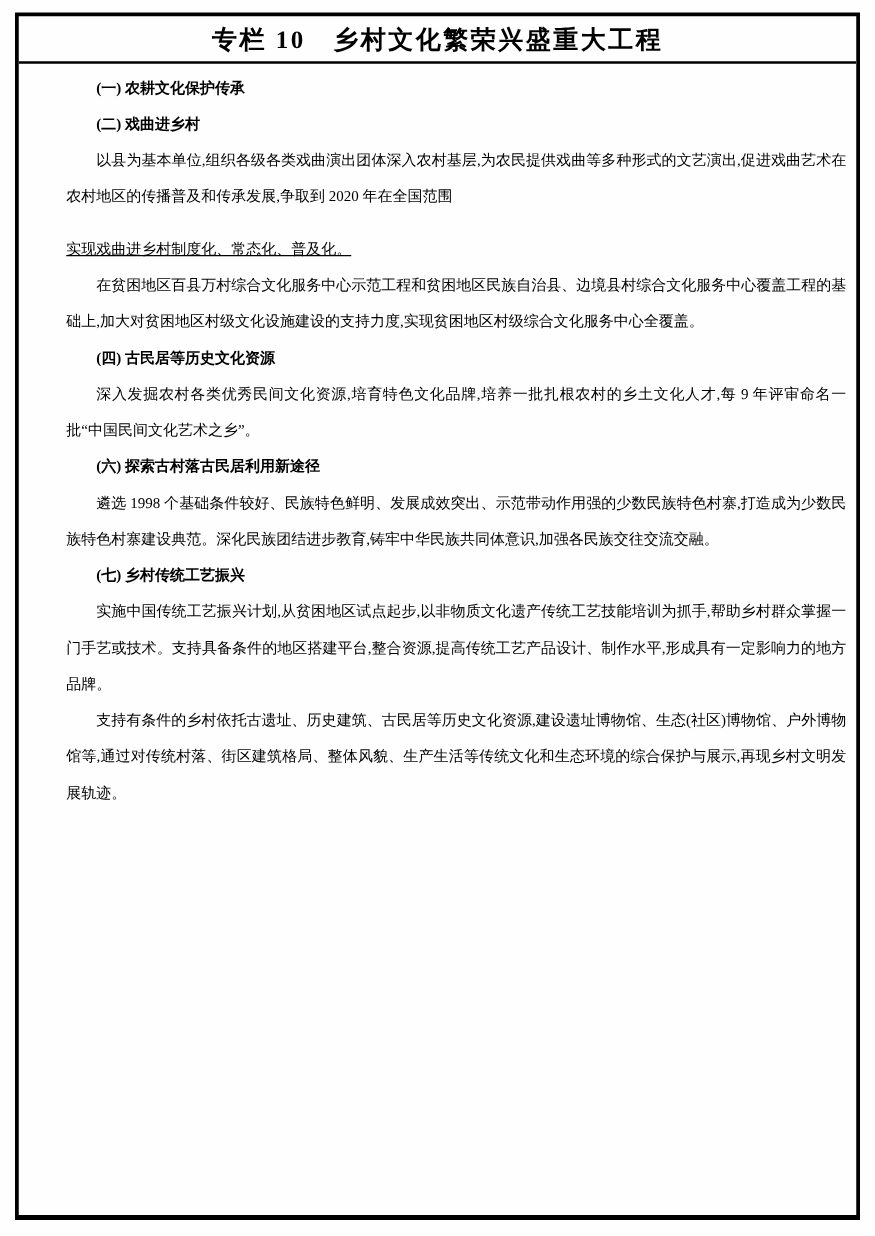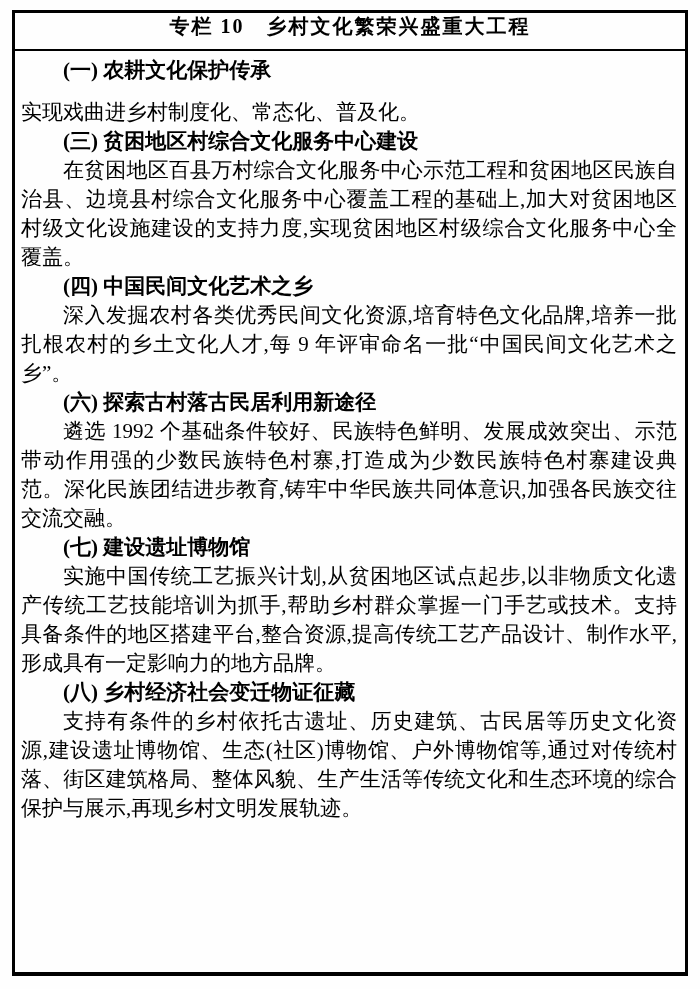--- a/index.html
+++ b/index.html
@@ -28,78 +28,80 @@
     border: 3px solid #000;
     border-bottom-width: 4px;
     background: #fefefe;
     overflow: hidden;
   }
   .title-bar {
     box-sizing: border-box;
     height: 38px;
     border-bottom: 2px solid #000;
     display: flex;
-    align-items: flex-start;
+    align-items: center;
     justify-content: center;
     font-size: 20px;
     font-weight: bold;
     letter-spacing: 2px;
   }
   .panel-body {
     box-sizing: border-box;
     padding: 5px 8px 8px 6px;
-    font-size: 21px;
+    font-size: 12px;
     line-height: 29px;
+    margin-left: 32px;
   }
   .panel-body p {
     margin: 0;
     text-align: justify;
     text-justify: inter-ideograph;
   }
   .heading {
     text-indent: 2em;
     font-weight: bold;
   }
   .para {
     text-indent: 2em;
     font-weight: 500;
   }
   .para.cont {
     text-indent: 0;
   }
   .para.gap {
     margin-top: 13px;
+    text-decoration: underline;
   }
 </style>
 </head>
 <body>
 
 <div class="page">
   <div class="panel">
 
     <div class="title-bar">
       <span>专栏 10　乡村文化繁荣兴盛重大工程</span>
     </div>
 
     <div class="panel-body">
       <p class="heading">(一) 农耕文化保护传承</p>
 
+      <p class="heading">(二) 戏曲进乡村</p>
+      <p class="para">以县为基本单位,组织各级各类戏曲演出团体深入农村基层,为农民提供戏曲等多种形式的文艺演出,促进戏曲艺术在农村地区的传播普及和传承发展,争取到 2020 年在全国范围</p>
       <p class="para cont gap">实现戏曲进乡村制度化、常态化、普及化。</p>
 
-      <p class="heading">(三) 贫困地区村综合文化服务中心建设</p>
       <p class="para">在贫困地区百县万村综合文化服务中心示范工程和贫困地区民族自治县、边境县村综合文化服务中心覆盖工程的基础上,加大对贫困地区村级文化设施建设的支持力度,实现贫困地区村级综合文化服务中心全覆盖。</p>
 
-      <p class="heading">(四) 中国民间文化艺术之乡</p>
+      <p class="heading">(四) 古民居等历史文化资源</p>
       <p class="para">深入发掘农村各类优秀民间文化资源,培育特色文化品牌,培养一批扎根农村的乡土文化人才,每 9 年评审命名一批“中国民间文化艺术之乡”。</p>
 
 
       <p class="heading">(六) 探索古村落古民居利用新途径</p>
-      <p class="para">遴选 1992 个基础条件较好、民族特色鲜明、发展成效突出、示范带动作用强的少数民族特色村寨,打造成为少数民族特色村寨建设典范。深化民族团结进步教育,铸牢中华民族共同体意识,加强各民族交往交流交融。</p>
+      <p class="para">遴选 1998 个基础条件较好、民族特色鲜明、发展成效突出、示范带动作用强的少数民族特色村寨,打造成为少数民族特色村寨建设典范。深化民族团结进步教育,铸牢中华民族共同体意识,加强各民族交往交流交融。</p>
 
-      <p class="heading">(七) 建设遗址博物馆</p>
+      <p class="heading">(七) 乡村传统工艺振兴</p>
       <p class="para">实施中国传统工艺振兴计划,从贫困地区试点起步,以非物质文化遗产传统工艺技能培训为抓手,帮助乡村群众掌握一门手艺或技术。支持具备条件的地区搭建平台,整合资源,提高传统工艺产品设计、制作水平,形成具有一定影响力的地方品牌。</p>
 
-      <p class="heading">(八) 乡村经济社会变迁物证征藏</p>
       <p class="para">支持有条件的乡村依托古遗址、历史建筑、古民居等历史文化资源,建设遗址博物馆、生态(社区)博物馆、户外博物馆等,通过对传统村落、街区建筑格局、整体风貌、生产生活等传统文化和生态环境的综合保护与展示,再现乡村文明发展轨迹。</p>
     </div>
 
   </div>
 </div>
 
 </body></html>

